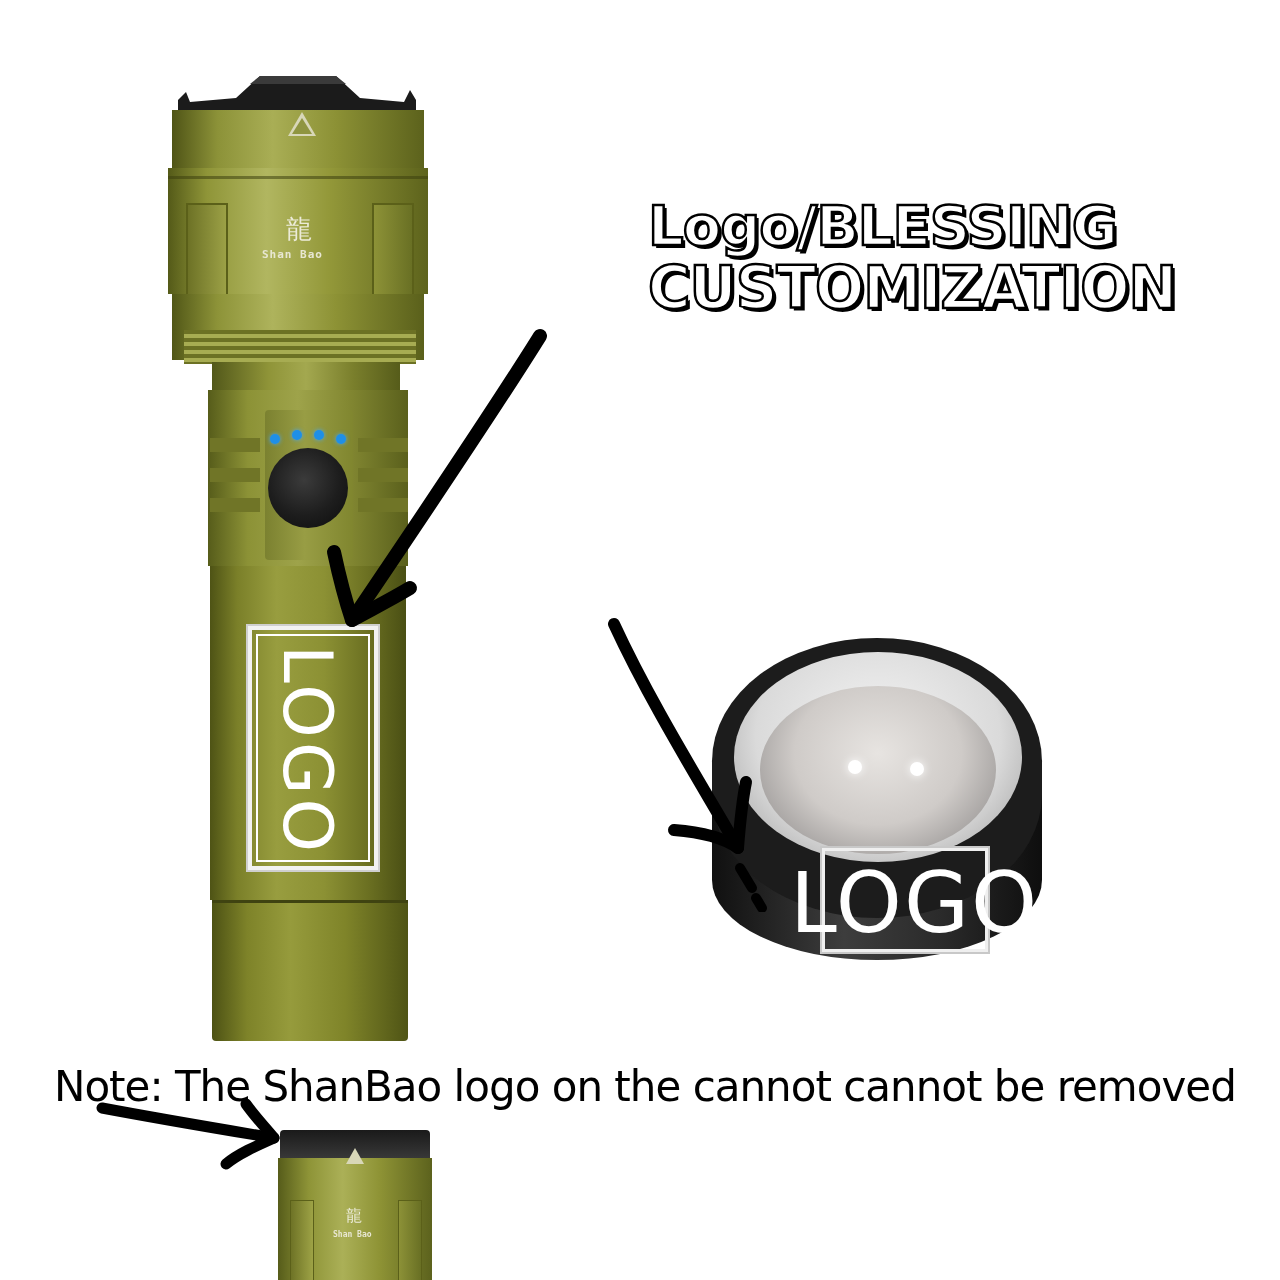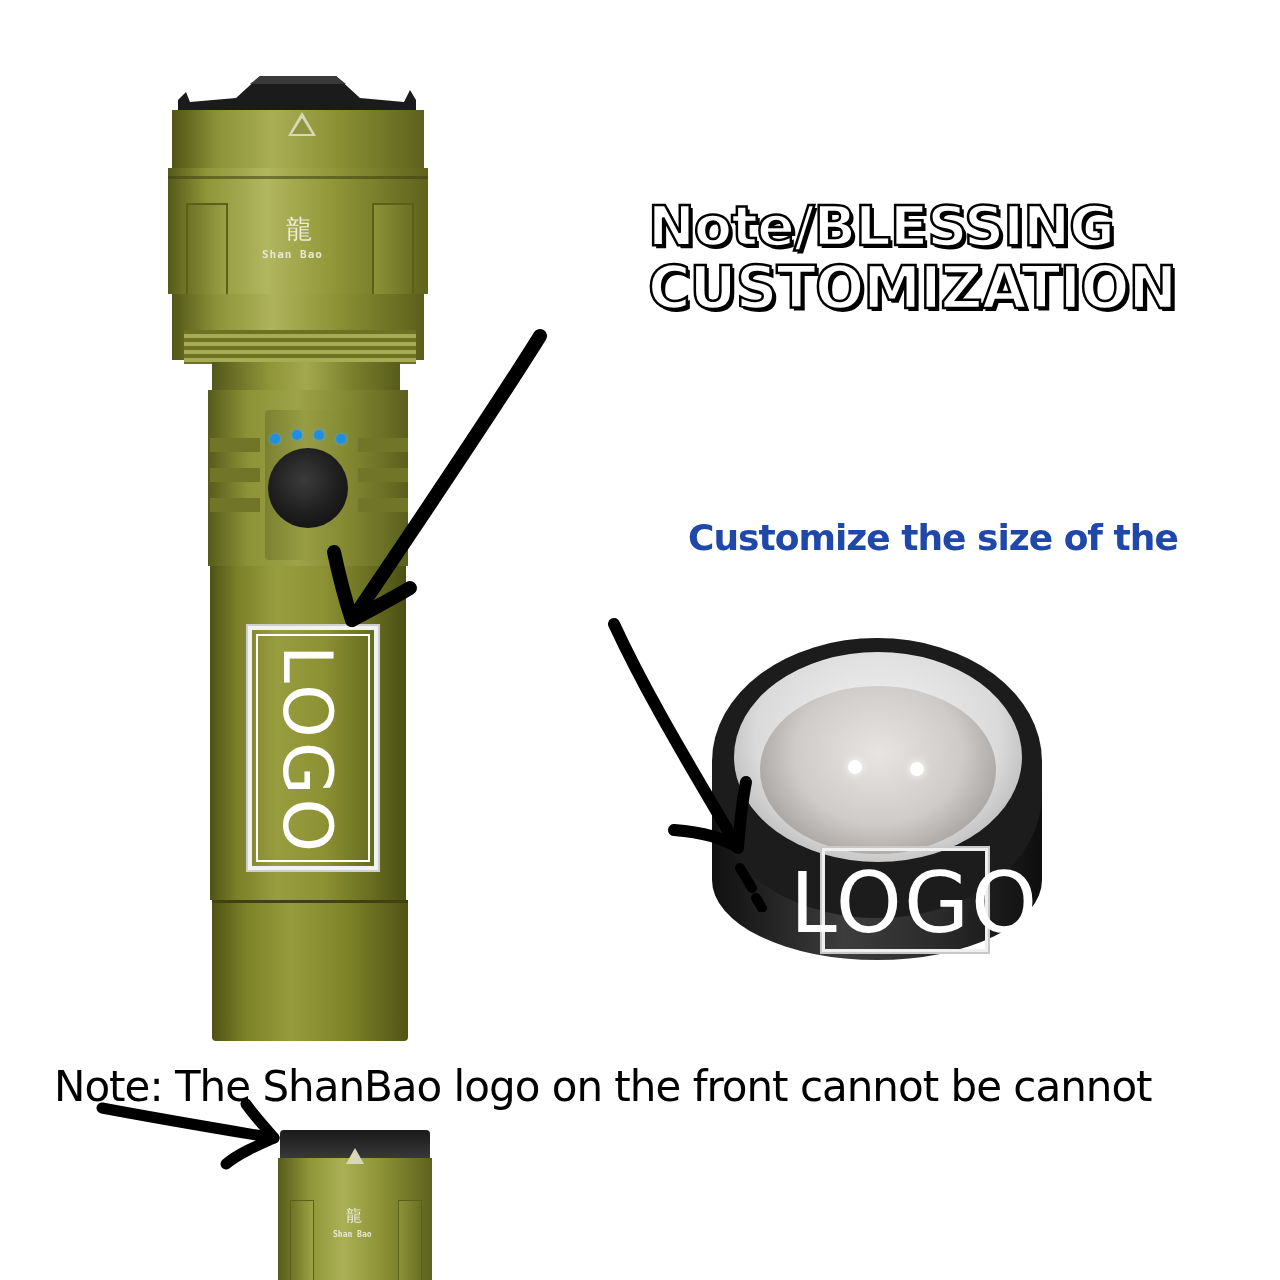--- a/index.html
+++ b/index.html
@@ -127,46 +127,45 @@
   <div class="abs logo-vertical">
     <span>LOGO</span>
   </div>
 </div>
 
 <svg class="abs" style="left:320px;top:320px;" width="240" height="320" viewBox="0 0 240 320">
   <path d="M220 16 C180 80 120 170 32 300" stroke="#000" stroke-width="14" fill="none" stroke-linecap="round"></path>
   <path d="M14 232 C20 260 26 282 32 300 C50 290 70 280 90 268" stroke="#000" stroke-width="14" fill="none" stroke-linecap="round" stroke-linejoin="round"></path>
 </svg>
 
-<div class="abs hd">Note/BLESSING</div>
+<div class="abs hd">Logo/BLESSING</div>
 <div class="abs hd hd2">CUSTOMIZATION</div>
 
 <div class="abs sub">
-  <div>Customize the size of the</div>
 </div>
 
 <div>
   <div class="abs lens-band"></div>
   <div class="abs lens-outer"></div>
   <div class="abs lens-ring"></div>
   <div class="abs lens-dome"></div>
   <div class="abs lens-spot" style="left:848px;top:760px;"></div>
   <div class="abs lens-spot" style="left:910px;top:762px;"></div>
   <div class="abs lens-logo-frame"></div>
   <div class="abs lens-logo">LOGO</div>
 </div>
 
 <svg class="abs" style="left:600px;top:612px;" width="180" height="300" viewBox="0 0 180 300">
   <path d="M14 12 C50 90 100 170 138 236" stroke="#000" stroke-width="12" fill="none" stroke-linecap="round"></path>
   <path d="M74 218 C100 220 124 226 138 236 C140 210 142 190 146 170" stroke="#000" stroke-width="12" fill="none" stroke-linecap="round" stroke-linejoin="round"></path>
   <path d="M140 256 L152 276" stroke="#000" stroke-width="10" stroke-linecap="round"></path>
   <path d="M156 286 L162 296" stroke="#000" stroke-width="10" stroke-linecap="round"></path>
 </svg>
 
-<div class="abs note">Note: The ShanBao logo on the front cannot be cannot</div>
+<div class="abs note">Note: The ShanBao logo on the cannot cannot be removed</div>
 
 <svg class="abs" style="left:96px;top:1098px;" width="190" height="80" viewBox="0 0 190 80">
   <path d="M6 10 C70 22 130 32 178 40" stroke="#000" stroke-width="11" fill="none" stroke-linecap="round"></path>
   <path d="M150 6 C160 20 170 30 178 40 C160 48 142 56 130 66" stroke="#000" stroke-width="11" fill="none" stroke-linecap="round" stroke-linejoin="round"></path>
 </svg>
 
 <div>
   <div class="abs sf-bezel"></div>
   <div class="abs sf-head"></div>
   <div class="abs sf-warn"></div>

